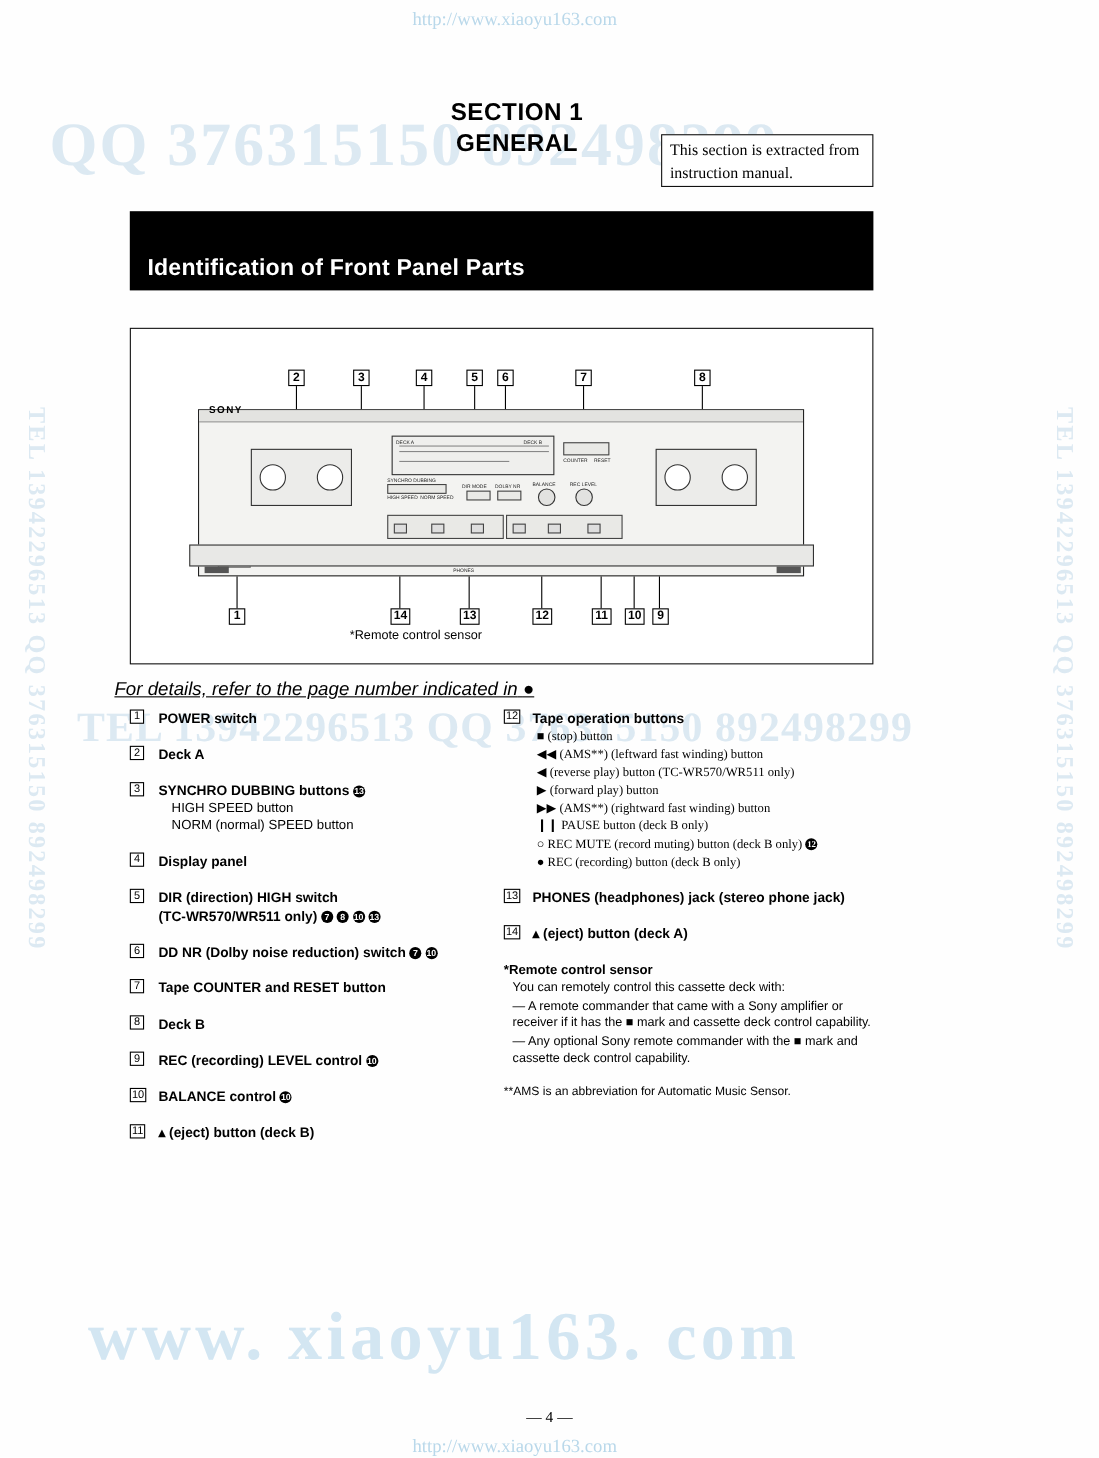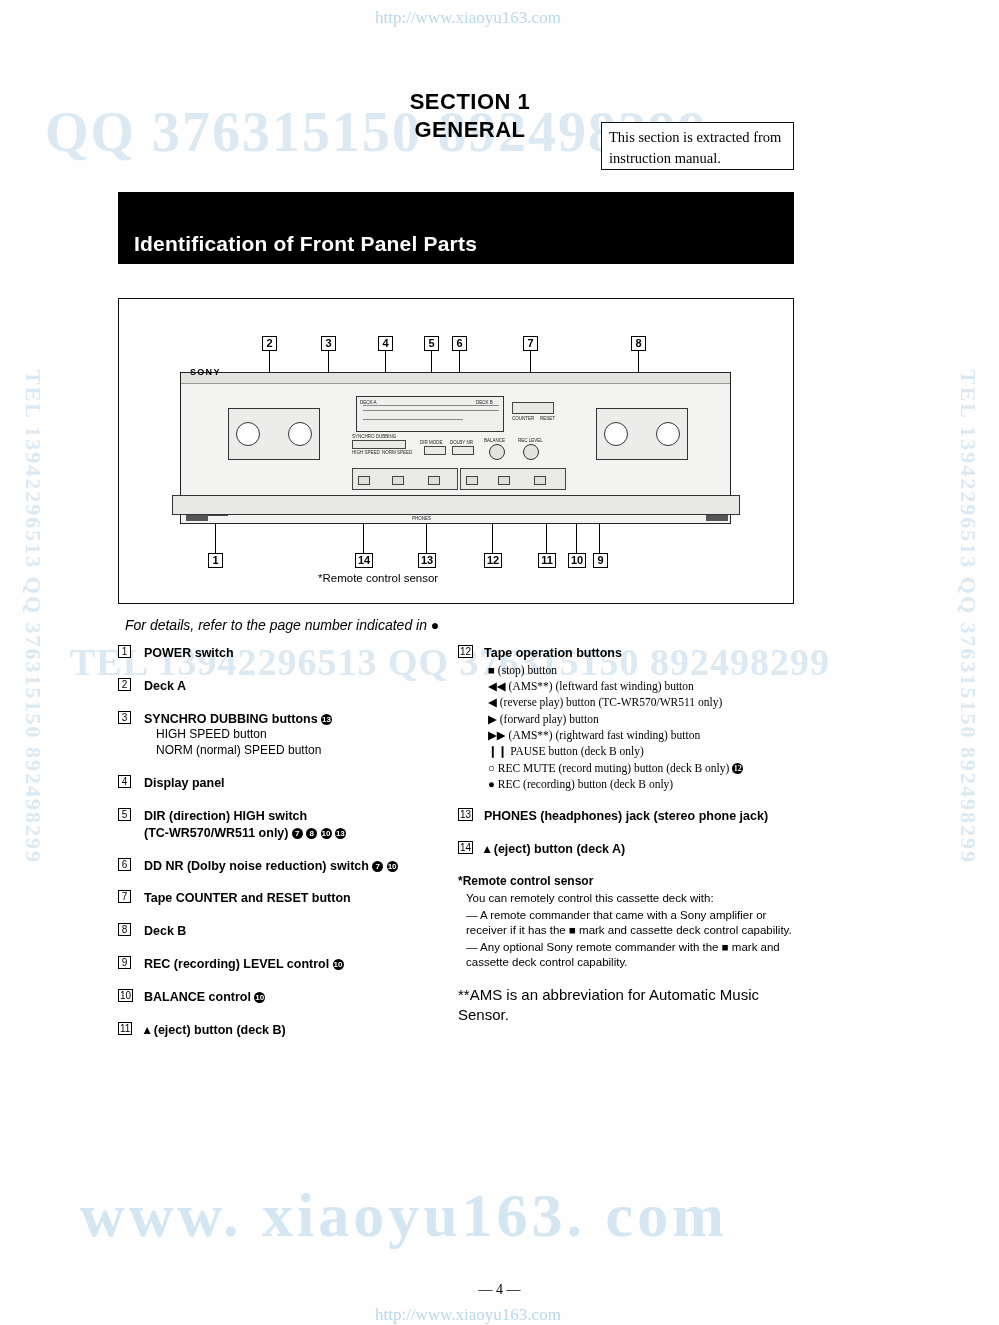--- a/index.html
+++ b/index.html
@@ -259,23 +259,24 @@
   }
   .remote-note {
     position: absolute;
     top: 572px;
     left: 318px;
     font-size: 11.5px;
   }
   .for-details {
     position: absolute;
     top: 617px;
-    left: 125px;
-    font-size: 14px;
+    left: 104px;
+    font-size: 17px;
     font-style: italic;
+    text-decoration: underline;
   }
   .for-details .dot {
     font-style: normal;
   }
 
   
   .col {
     position: absolute;
     font-size: 12px;
     line-height: 1.32;
@@ -342,21 +343,21 @@
     font-size: 12px;
   }
   .remote-block p {
     margin: 1px 0 0 0;
     padding-left: 8px;
     font-size: 11.5px;
     line-height: 1.36;
   }
   .footnote {
     margin-top: 14px;
-    font-size: 15px;
+    font-size: 11px;
     padding-left: 0;
   }
   .page-num {
     position: absolute;
     top: 1282px;
     left: 0;
     width: 999px;
     text-align: center;
     font-size: 14px;
     font-family: "Liberation Serif", serif;

